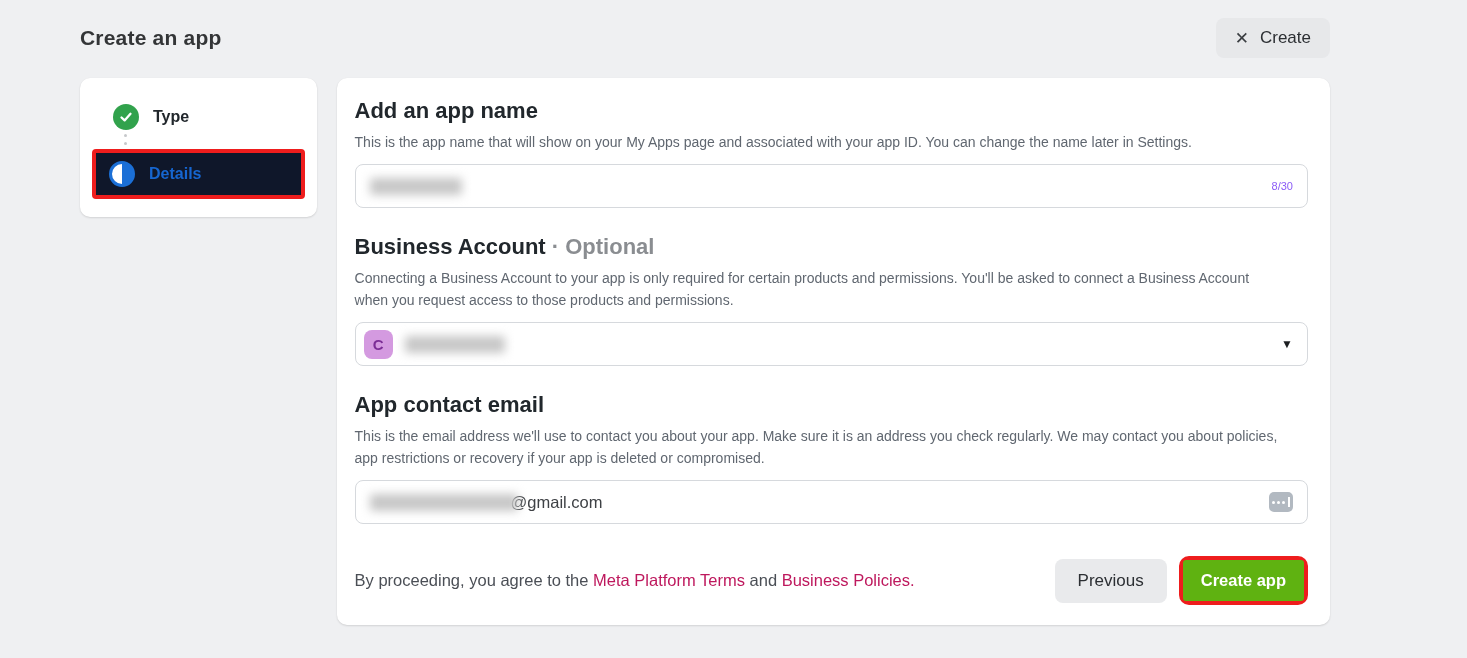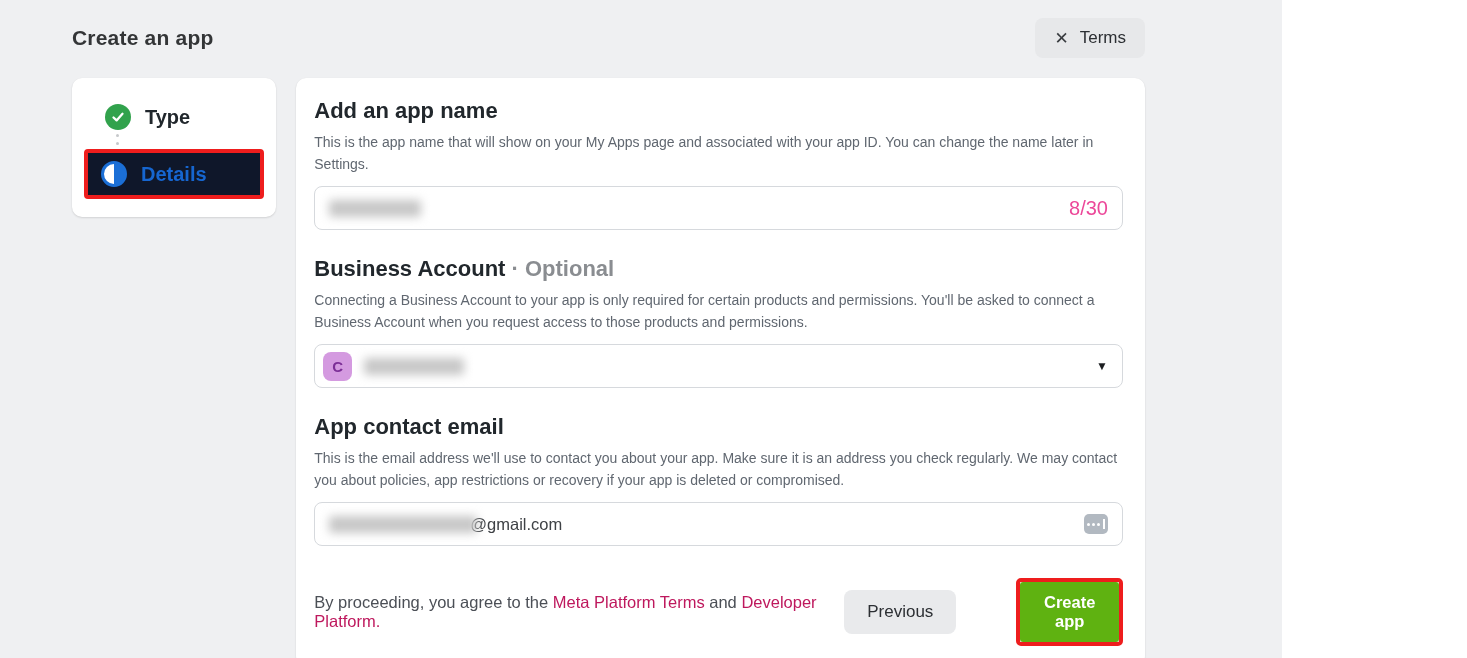--- a/index.html
+++ b/index.html
@@ -1,23 +1,24 @@
 <!DOCTYPE html>
 <html><head>
 <meta charset="utf-8">
 <style>
   * { margin:0; padding:0; box-sizing:border-box; }
   html,body { width:1467px; height:658px; }
   .page {
-    width:1282px; height:658px;
+    width:1467px; height:658px;
     background:#eff0f2;
     font-family:"Liberation Sans", sans-serif;
     color:#1c2b33;
     overflow:hidden;
     position:relative;
+    padding-left:8px;
   }
   
   .topbar {
     display:flex; justify-content:space-between; align-items:center;
     padding:18px 137px 0 72px;
   }
   .page-title { font-size:21px; font-weight:700; color:#333537; letter-spacing:.2px; }
   .cancel-btn {
     display:inline-flex; align-items:center; gap:11px;
     background:#e7e8ea; border:none; border-radius:8px;
@@ -31,21 +32,21 @@
     padding:20px 137px 0 72px;
   }
   .card {
     background:#fff; border-radius:10px;
     box-shadow:0 1px 2px rgba(0,0,0,.12), 0 0 1px rgba(0,0,0,.06);
   }
   
   .steps-card { width:238px; padding:26px 12px 18px 12px; }
   .step-row { display:flex; align-items:center; gap:14px; }
   .step-row.type { padding-left:21px; }
-  .step-label { font-size:20px; font-weight:700; color:#21272c; }
+  .step-label { font-size:16px; font-weight:700; color:#21272c; }
   .check-circle {
     width:26px; height:26px; border-radius:50%; background:#31a24c;
     display:flex; align-items:center; justify-content:center; flex:0 0 26px;
   }
   .check-circle svg { width:14px; height:14px; }
   .step-dots { margin:4px 0 4px 32px; display:flex; flex-direction:column; gap:5px; }
   .step-dots i { width:3px; height:3px; border-radius:50%; background:#c6c8cb; }
   .annotation-box {
     border:4px solid #ee1d1d; border-radius:4px;
   }
@@ -70,62 +71,62 @@
     height:44px; border:1px solid #d6d9dd; border-radius:8px;
     display:flex; align-items:center; padding:0 14px; background:#fff;
   }
   .blur-chip {
     height:17px; background:#c7c7c7; border-radius:3px;
     filter:blur(5px); flex:0 0 auto;
   }
   .chip-appname { width:92px; }
   .chip-email { width:148px; margin-right:-7px; }
   .chip-business { width:100px; margin-left:12px; }
-  .char-counter { margin-left:auto; font-size:20px; color:#ec4899; }
+  .char-counter { margin-left:auto; font-size:11px; color:#8b5cf6; }
   .email-suffix { font-size:16.5px; color:#3e4145; }
   .autofill-icon {
     margin-left:auto; width:24px; height:20px; border-radius:5px;
     background:#b2b9c1; display:flex; align-items:center; justify-content:center; gap:2px;
     cursor:pointer;
   }
   .autofill-icon i { width:3px; height:3px; border-radius:50%; background:#fff; }
   .autofill-icon .bar { width:2px; height:10px; border-radius:0; background:#fff; margin-left:1px; }
   .select-field { cursor:pointer; padding-left:8px; }
   .ba-avatar {
     width:29px; height:29px; border-radius:8px; background:#d49ae0;
     color:#7c2e96; font-weight:700; font-size:15px;
     display:flex; align-items:center; justify-content:center; flex:0 0 29px;
   }
   .caret-icon { margin-left:auto; font-size:12px; color:#1c1e21; }
   
   .form-footer { display:flex; align-items:center; margin-top:32px; }
   .agreement { font-size:16.5px; color:#4b4f56; }
   .agreement a { color:#be185d; text-decoration:none; cursor:pointer; }
-  .footer-actions { margin-left:auto; display:flex; align-items:center; gap:20px; }
+  .footer-actions { margin-left:auto; display:flex; align-items:center; gap:12px; }
   .previous-btn {
     background:#e9eaec; border:none; border-radius:8px;
     padding:12px 23px; font-family:inherit; font-size:17px; color:#2c2f33; cursor:pointer;
   }
-  .create-annotation { border:4px solid #ee1d1d; border-radius:5px;margin-left:40px; }
+  .create-annotation { border:4px solid #ee1d1d; border-radius:10px; }
   .create-btn {
     display:block; background:#5fb211; border:none; border-radius:3px;
     padding:11px 18px; font-family:inherit; font-size:16.5px; font-weight:700;
     color:#fff; cursor:pointer;
   }
 </style>
 </head>
 <body>
 
 <div class="page">
 
   <div class="topbar">
     <div class="page-title">Create an app</div>
     <button class="cancel-btn">
       <span class="x-icon">✕</span>
-      <span>Terms</span>
+      <span>Create</span>
     </button>
   </div>
 
   <div class="content">
 
     <aside class="card steps-card">
       <div class="step-row type">
         <span class="check-circle">
           <svg viewBox="0 0 14 14">
               <path d="M2.5 7.5 L5.6 10.4 L11.5 3.8" fill="none" stroke="#fff" stroke-width="2.3" stroke-linecap="round" stroke-linejoin="round"></path>
@@ -178,21 +179,21 @@
           <span class="autofill-icon">
               <i></i>
               <i></i>
               <i></i>
               <span class="bar"></span>
             </span>
         </div>
       </section>
 
       <div class="form-footer">
-        <div class="agreement"><span>By proceeding, you agree to the </span><a>Meta Platform Terms</a><span> and </span><a>Developer Platform.</a></div>
+        <div class="agreement"><span>By proceeding, you agree to the </span><a>Meta Platform Terms</a><span> and </span><a>Business Policies.</a></div>
         <div class="footer-actions">
           <button class="previous-btn">Previous</button>
           <div class="create-annotation">
             <button class="create-btn">Create app</button>
           </div>
         </div>
       </div>
 
     </main>
   </div>

